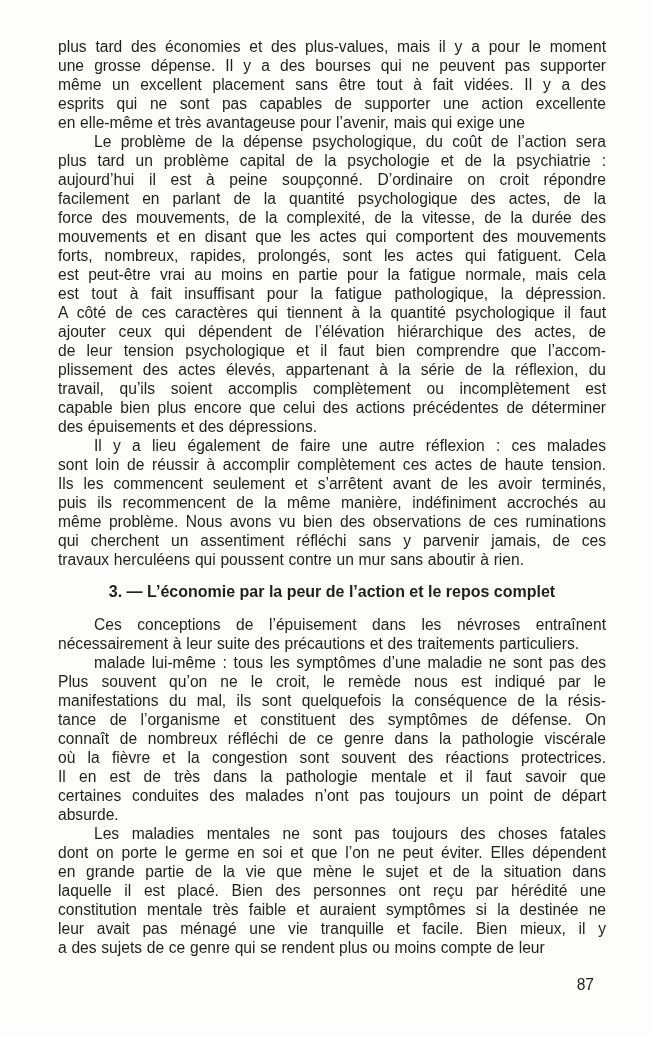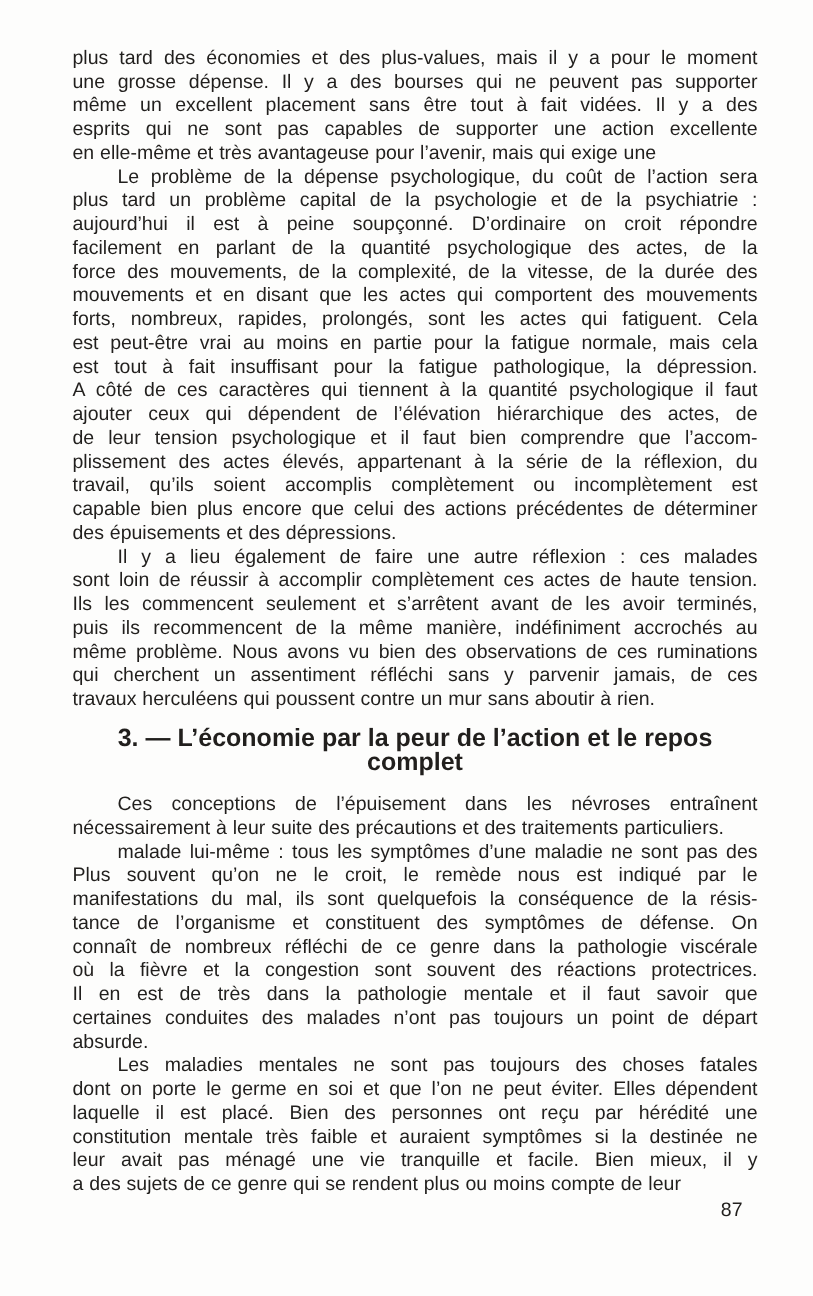--- a/index.html
+++ b/index.html
@@ -27,27 +27,27 @@
     word-spacing: 0.4px;
   }
   .para .line:last-child {
     text-align-last: left;
   }
   .para.indented .line:first-child {
     text-indent: 36px;
   }
   .section-heading {
     margin: 13px 0 14px 0;
-    font-size: 20px;
+    font-size: 16px;
     font-weight: bold;
     text-align: center;
     line-height: 19px;
   }
   .page-number {
-    margin-top: 2px;
+    margin-top: 18px;
     text-align: right;
     padding-right: 12px;
     font-size: 15.6px;
   }
 </style>
 </head>
 <body>
 
 <div class="book-page">
   <section class="para">
@@ -96,19 +96,20 @@
       <div class="line">tance de l’organisme et constituent des symptômes de défense. On</div>
       <div class="line">connaît de nombreux réfléchi de ce genre dans la pathologie viscérale</div>
       <div class="line">où la fièvre et la congestion sont souvent des réactions protectrices.</div>
       <div class="line">Il en est de très dans la pathologie mentale et il faut savoir que</div>
       <div class="line">certaines conduites des malades n’ont pas toujours un point de départ</div>
       <div class="line">absurde.</div>
     </section>
   <section class="para indented">
       <div class="line">Les maladies mentales ne sont pas toujours des choses fatales</div>
       <div class="line">dont on porte le germe en soi et que l’on ne peut éviter. Elles dépendent</div>
+      <div class="line">en grande partie de la vie que mène le sujet et de la situation dans</div>
       <div class="line">laquelle il est placé. Bien des personnes ont reçu par hérédité une</div>
       <div class="line">constitution mentale très faible et auraient symptômes si la destinée ne</div>
       <div class="line">leur avait pas ménagé une vie tranquille et facile. Bien mieux, il y</div>
       <div class="line">a des sujets de ce genre qui se rendent plus ou moins compte de leur</div>
     </section>
   <div class="page-number">87</div>
 </div>
 
 </body></html>

